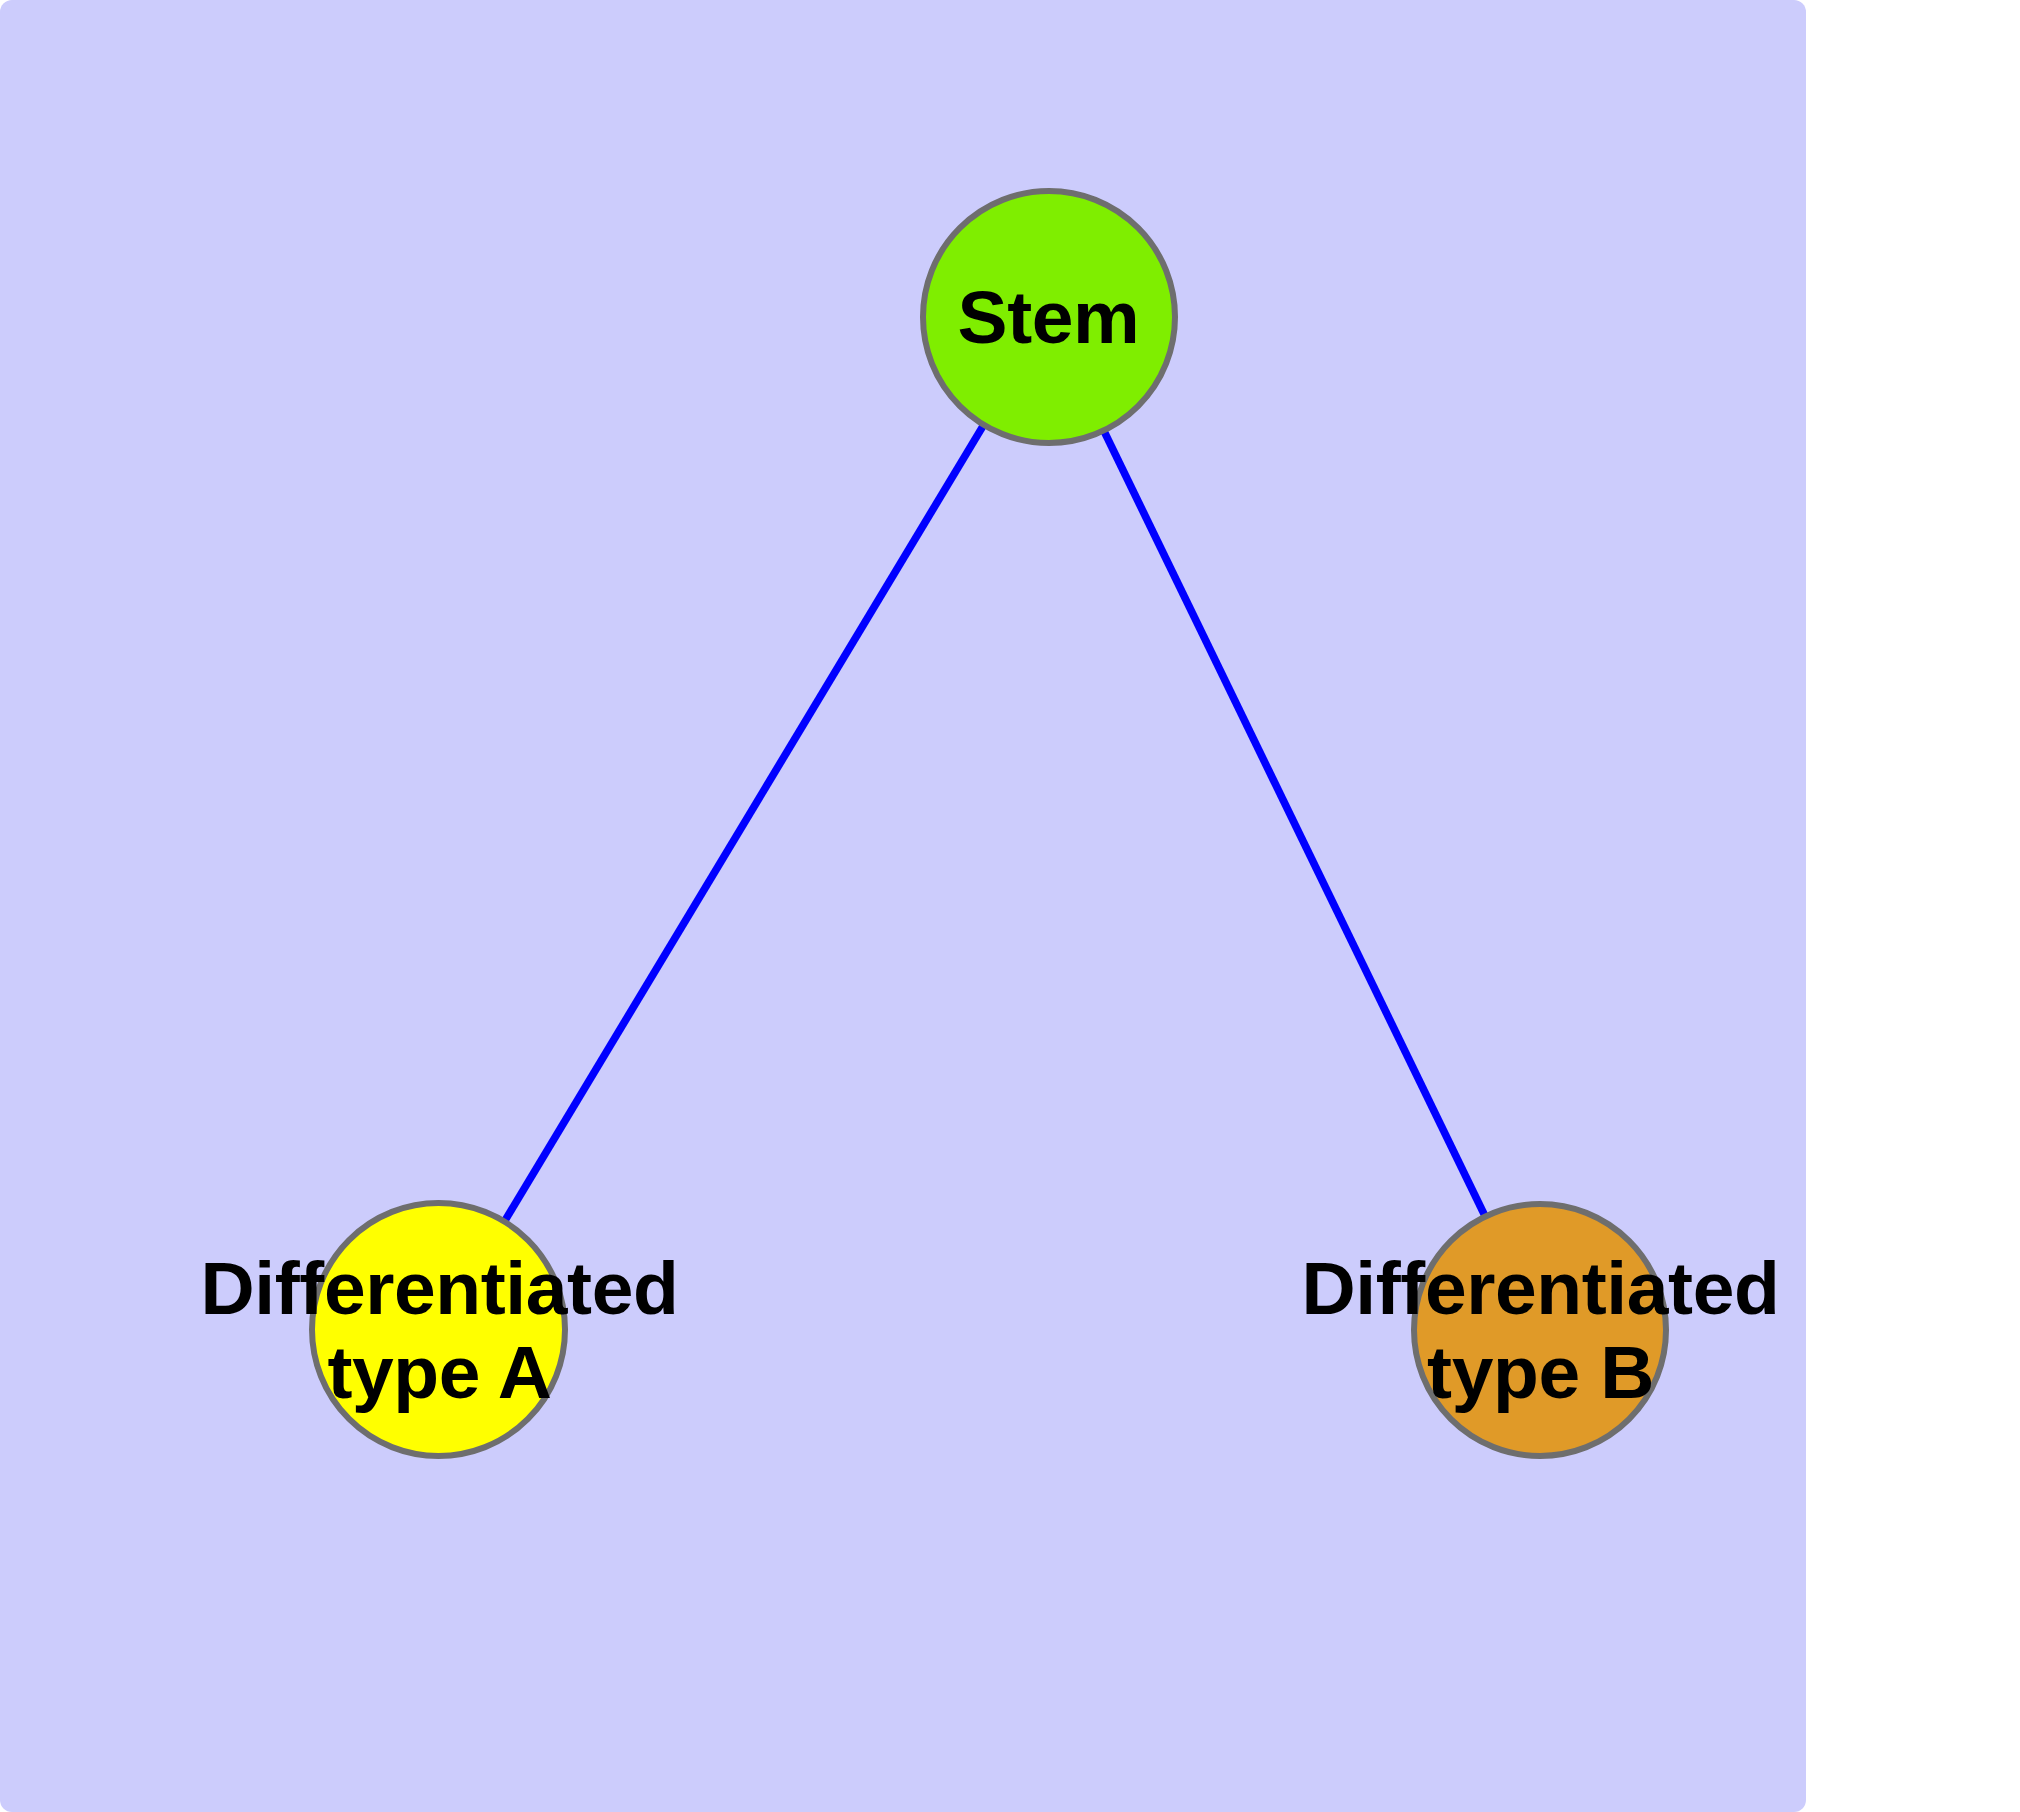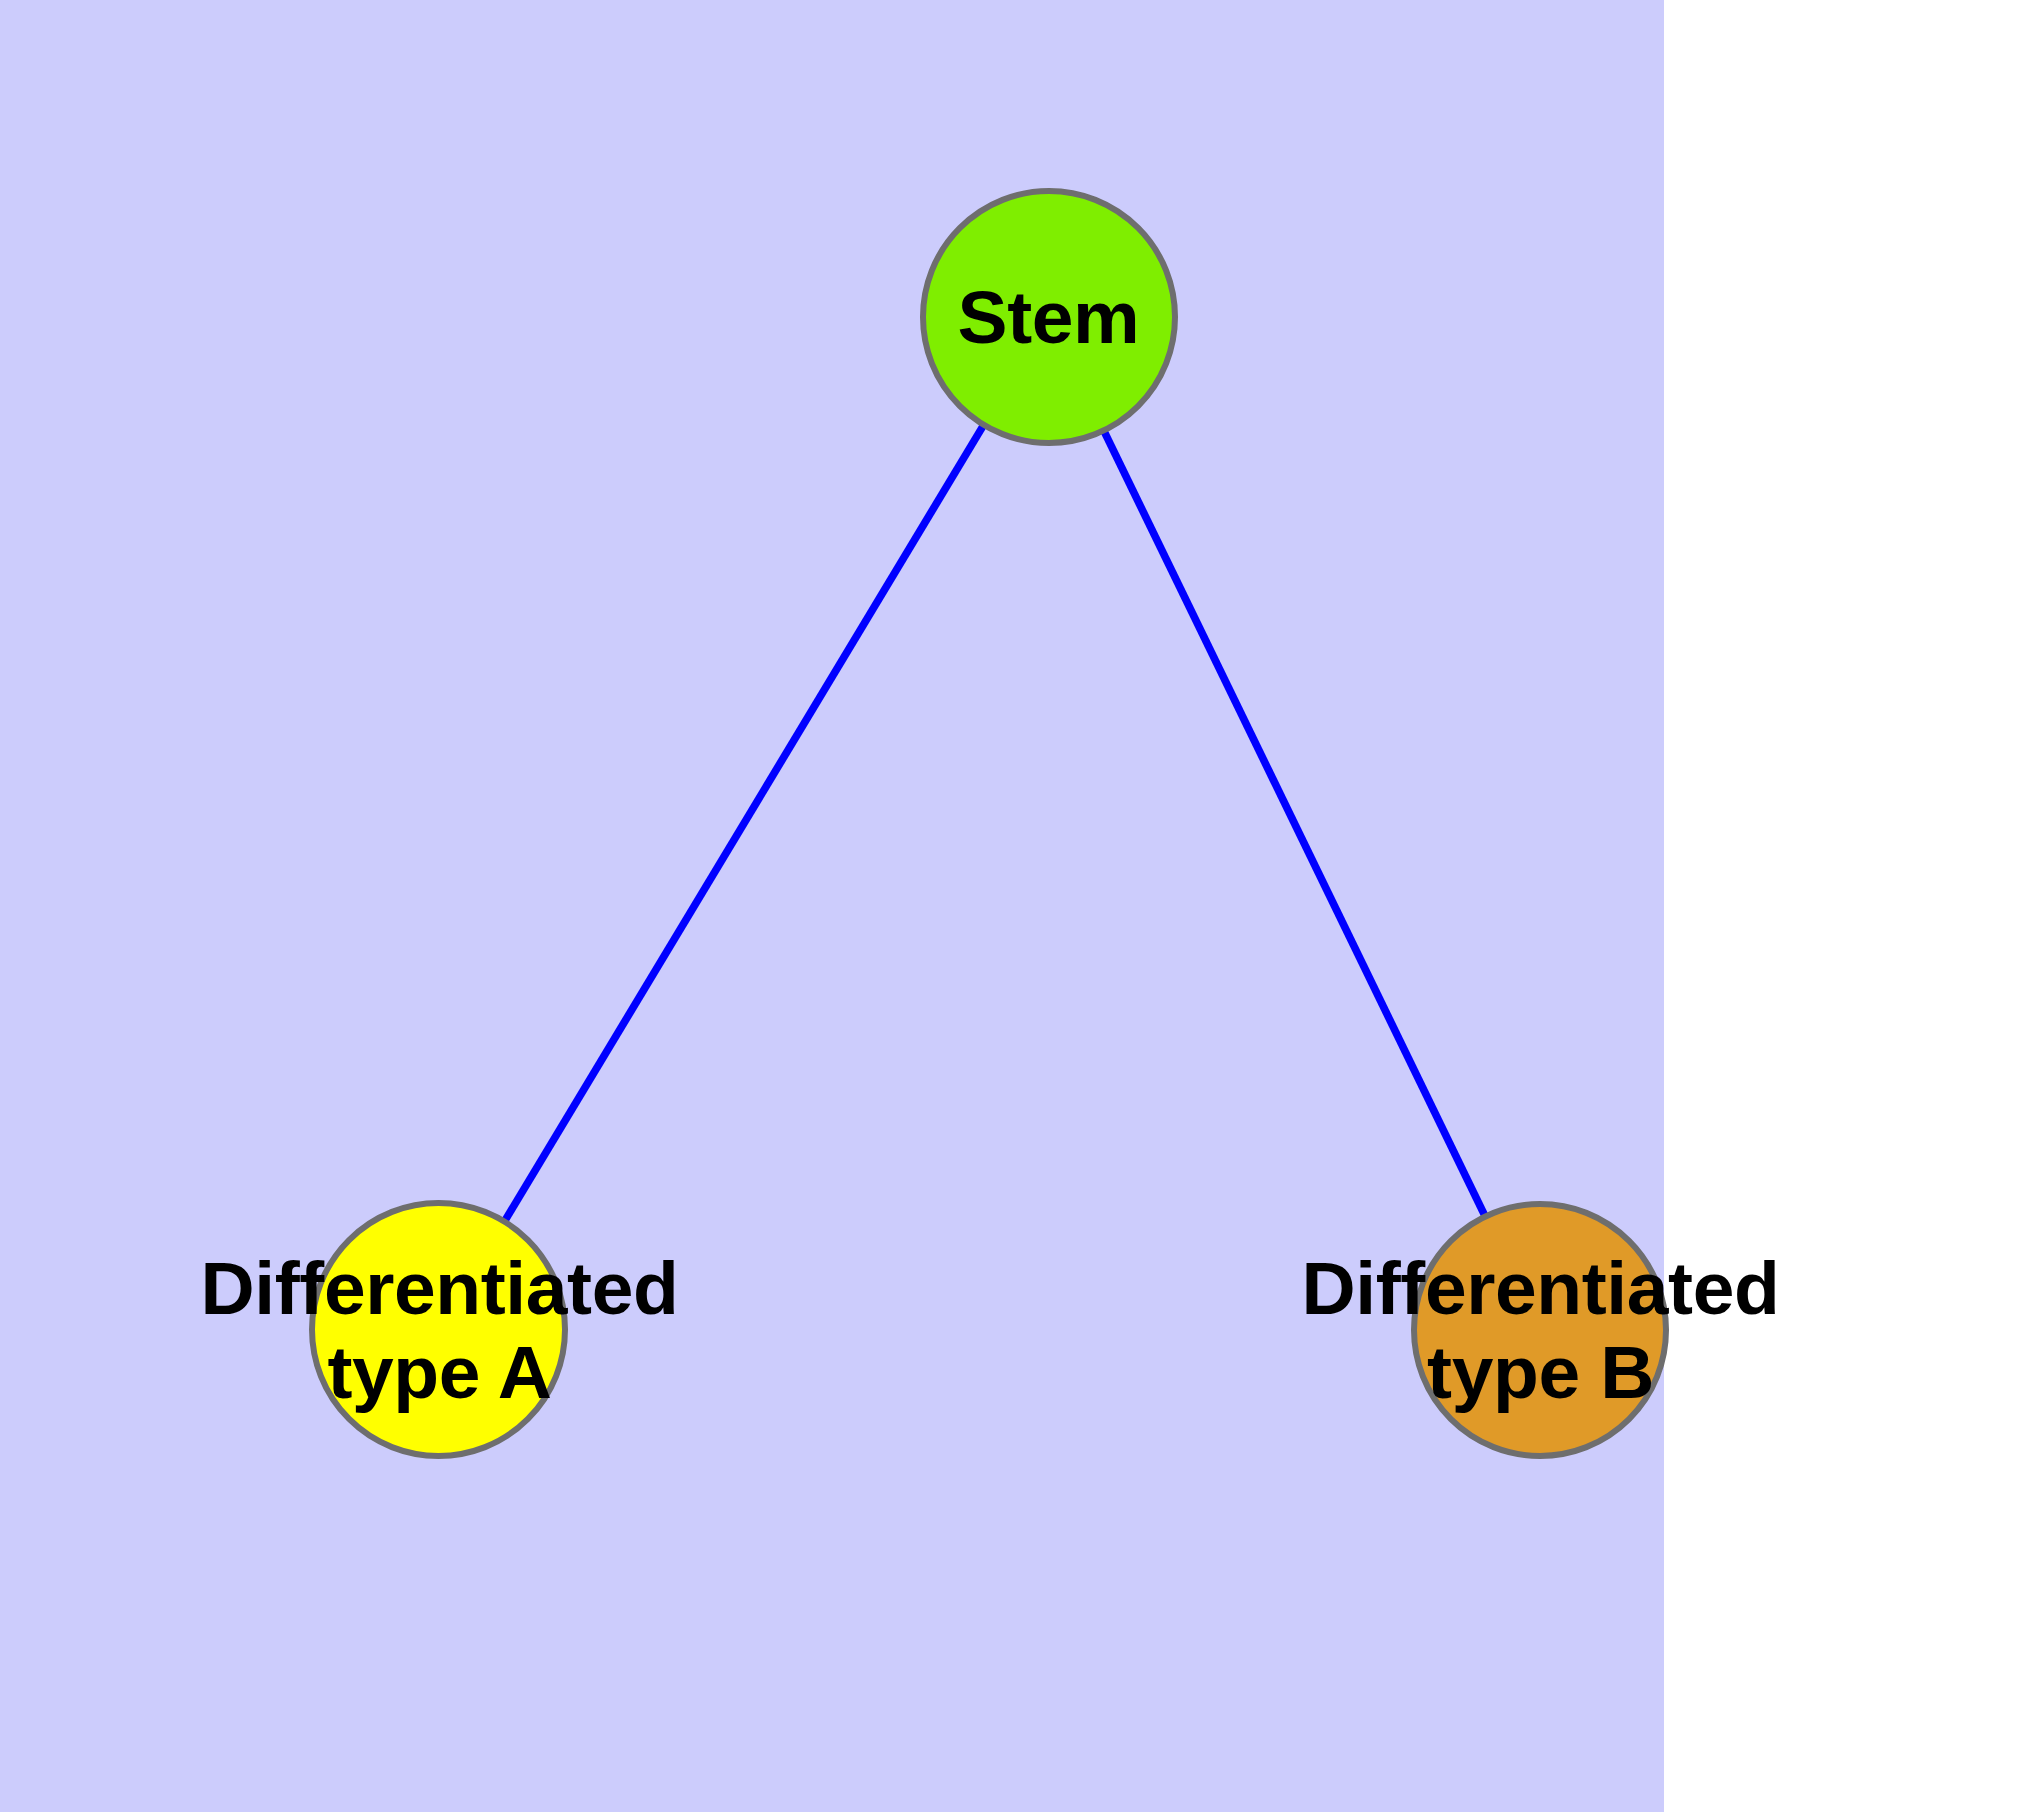--- a/index.html
+++ b/index.html
@@ -8,23 +8,24 @@
     padding: 0;
   }
   body {
     width: 2021px;
     height: 1812px;
     overflow: hidden;
     font-family: "Liberation Sans", sans-serif;
   }
   #graph-canvas {
     position: relative;
-    width: 1664px;
+    width: 1806px;
     height: 1812px;
     background: #ccccfc;
+    border-radius: 12px;
   }
   #edge-layer {
     position: absolute;
     left: 0;
     top: 0;
     width: 2021px;
     height: 1812px;
   }
   .node {
     position: absolute;

